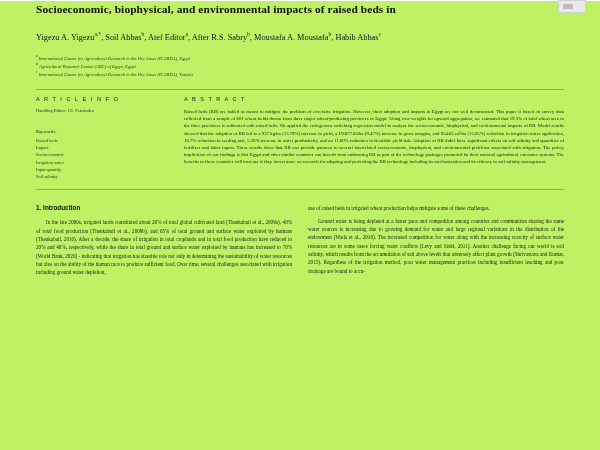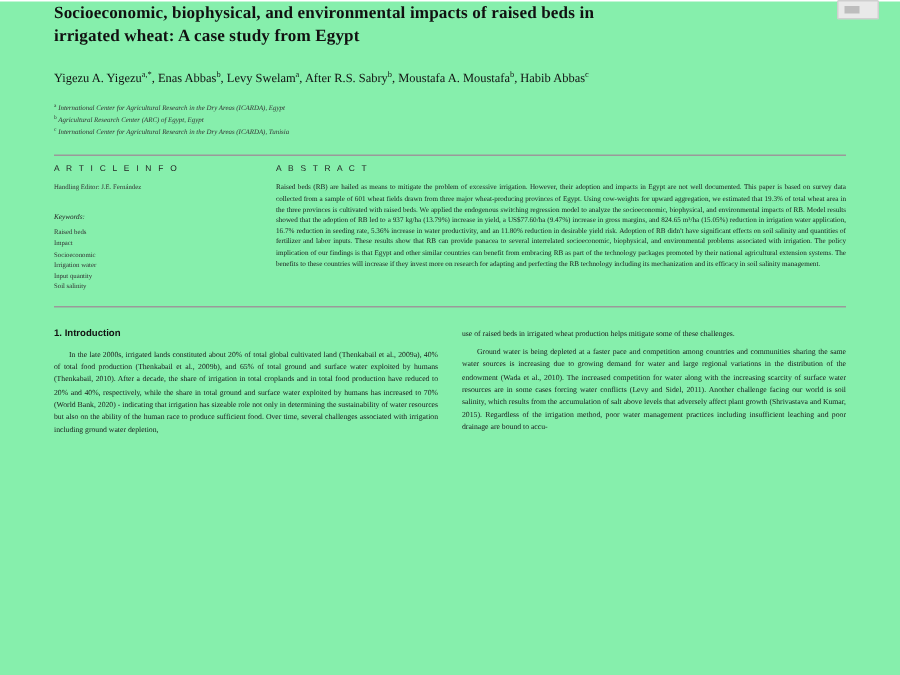--- a/index.html
+++ b/index.html
@@ -13,21 +13,21 @@
     font-family: "Liberation Serif", serif;
     color: #1a1a1a;
     overflow: hidden;
   }
   .page {
     position: relative;
     width: 600px;
     height: 450px;
     box-sizing: border-box;
     padding: 0 36px;
-    background: #86efac;
+    background: #bef264;
   }
   
   .title {
     font-size: 11.4px;
     font-weight: bold;
     line-height: 1.35;
     letter-spacing: 0.1px;
     padding-top: 2px;
     color: #111;
   }
@@ -173,27 +173,26 @@
 <div class="page">
 
   <div class="clip-top"></div>
 
   <div class="corner">
     <div class="corner-inner"></div>
   </div>
 
   <div class="title">
     <span>Socioeconomic, biophysical, and environmental impacts of raised beds in</span>
-    <span class="line2">irrigated wheat: A case study from Egypt</span>
   </div>
 
   <div class="authors">
     <span>Yigezu A. Yigezu</span><sup>a,*</sup>,
-    <span>Enas Abbas</span><sup>b</sup>,
-    <span>Levy Swelam</span><sup>a</sup>,
+    <span>Soil Abbas</span><sup>b</sup>,
+    <span>Atef Editor</span><sup>a</sup>,
     <span>After R.S. Sabry</span><sup>b</sup>,
     <span>Moustafa A. Moustafa</span><sup>b</sup>,
     <span>Habib Abbas</span><sup>c</sup>
   </div>
 
   <div class="affils">
     <div><sup>a</sup> <span>International Center for Agricultural Research in the Dry Areas (ICARDA), Egypt</span></div>
     <div><sup>b</sup> <span>Agricultural Research Center (ARC) of Egypt, Egypt</span></div>
     <div><sup>c</sup> <span>International Center for Agricultural Research in the Dry Areas (ICARDA), Tunisia</span></div>
   </div>

